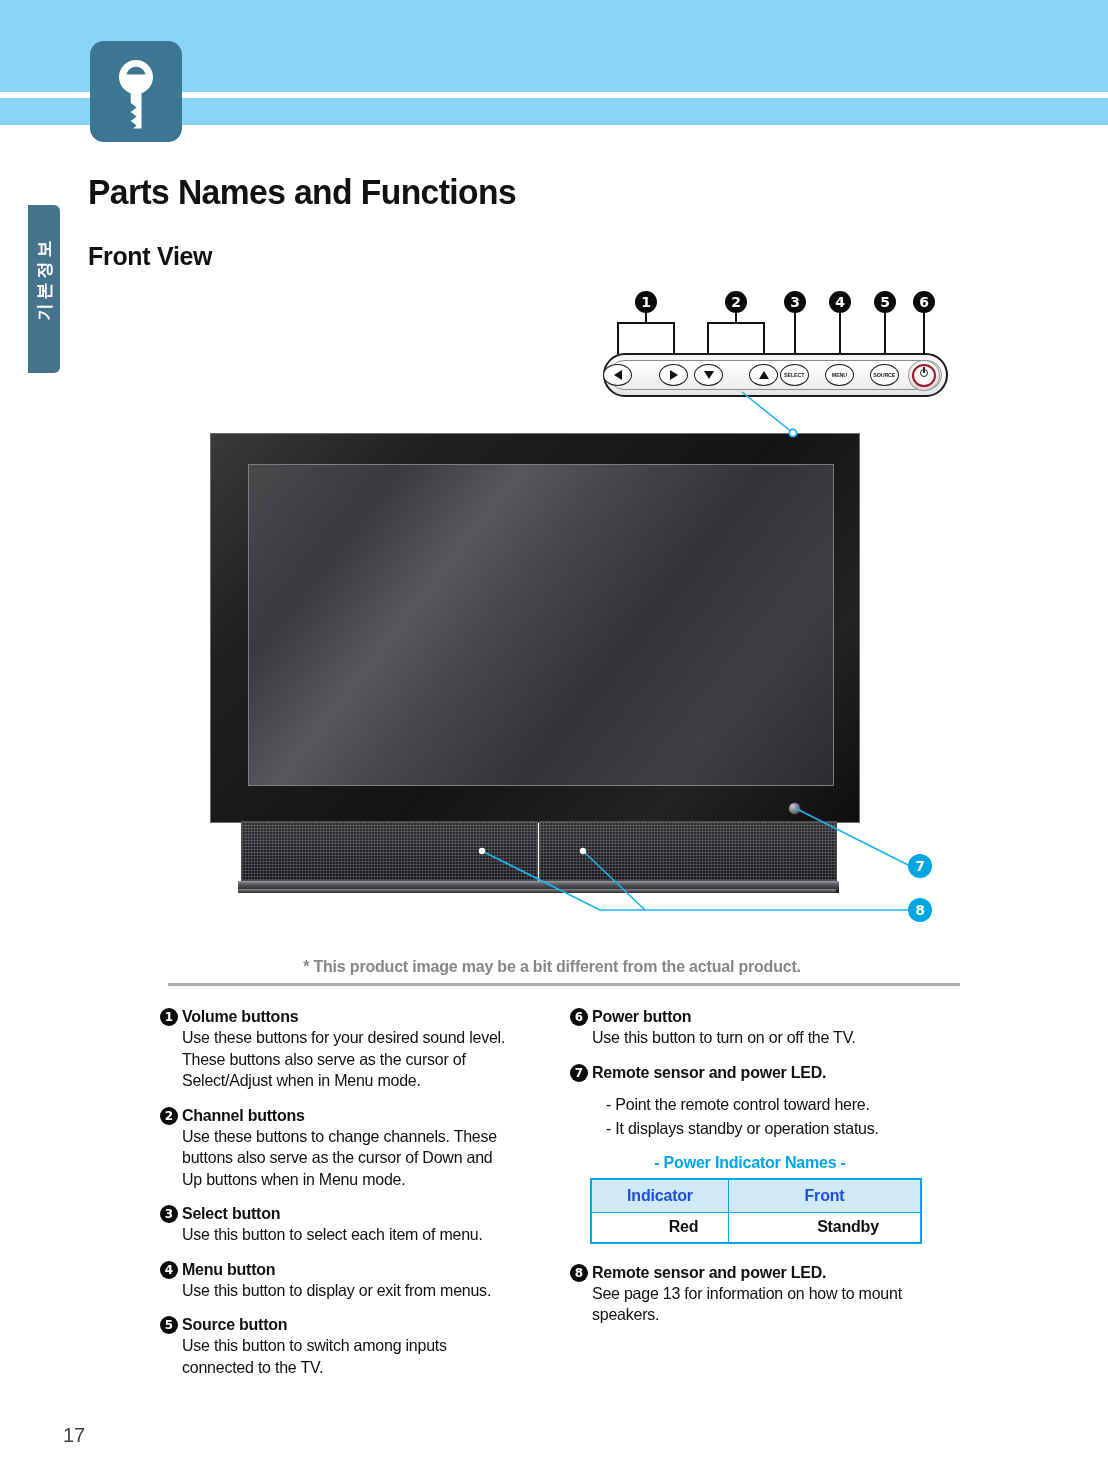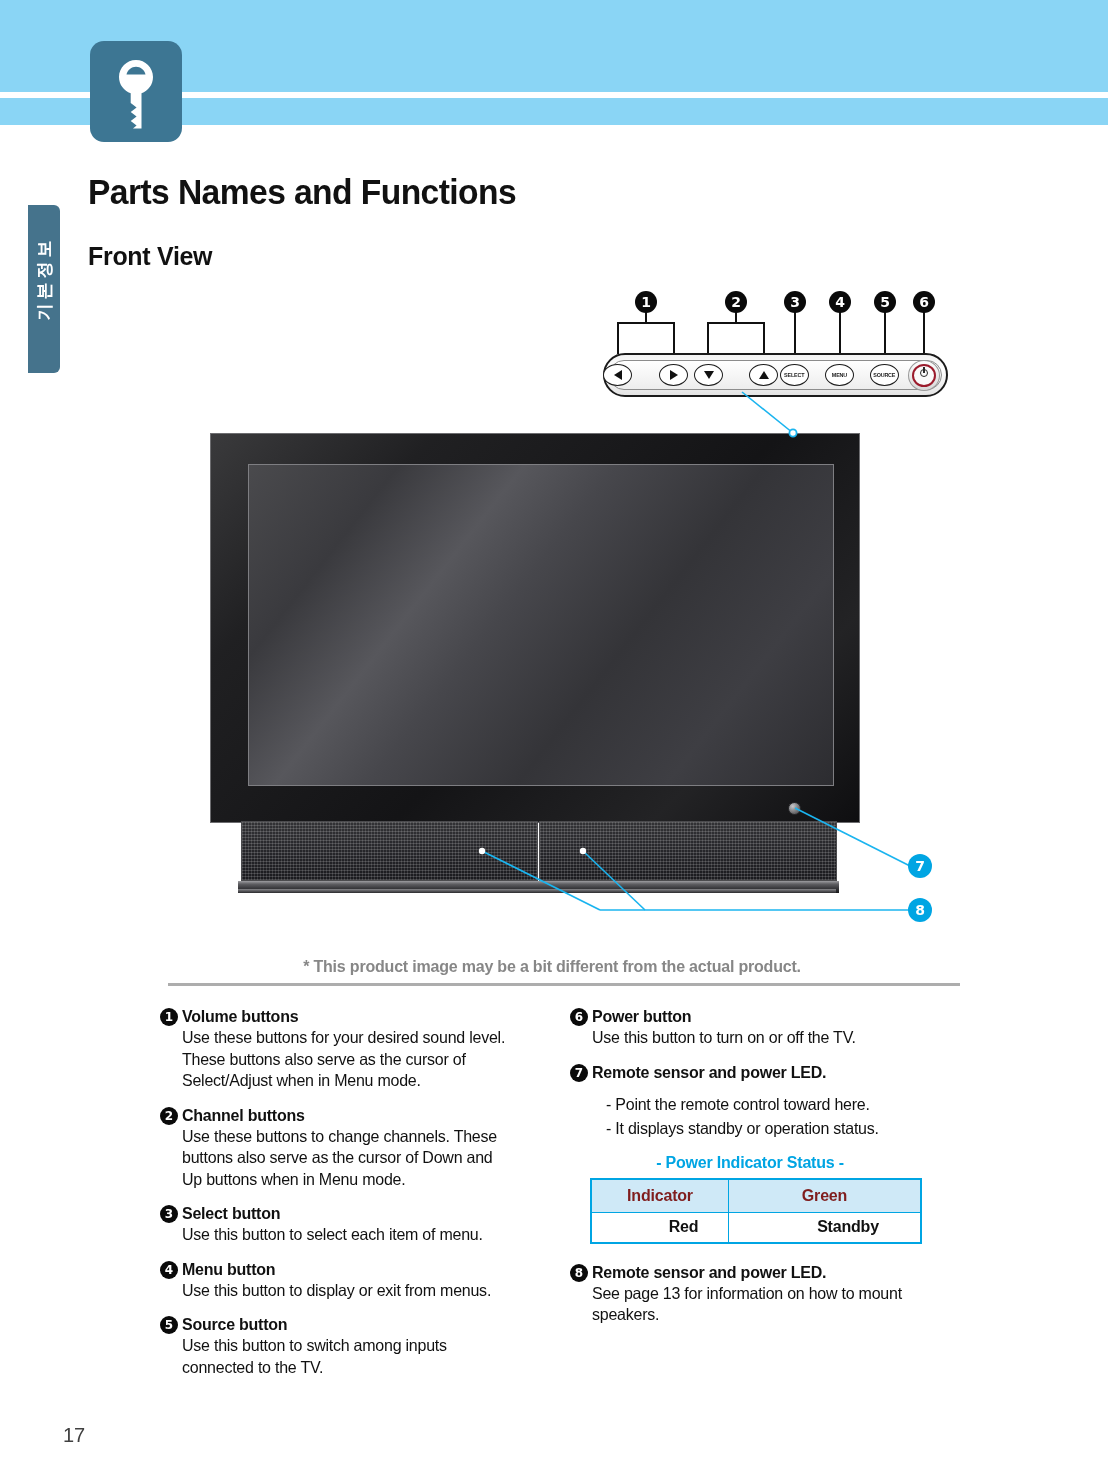--- a/index.html
+++ b/index.html
@@ -208,21 +208,21 @@
     margin-top:14px;text-align:center;width:360px;
     font-size:16px;font-weight:bold;color:#00a5e3;letter-spacing:-0.2px;
   }
   .tbl{
     margin-top:6px;margin-left:20px;width:332px;
     border-collapse:collapse;
     border:2px solid #00a5e3;
   }
   .tbl th{
     background:#cfe9f7;border:1px solid #00a5e3;
-    font-size:16px;font-weight:bold;color:#7f1d1d;height:30px;
+    font-size:16px;font-weight:bold;color:#1d4ed8;height:30px;
     letter-spacing:-0.2px;
   }
   .tbl td{
     border-left:1px solid #00a5e3;border-right:1px solid #00a5e3;
     font-size:16px;font-weight:bold;color:#111;height:27px;text-align:center;
     letter-spacing:-0.2px;
     padding-left:48px;
   }
   .tbl tr.last td{padding-bottom:2px;}
 
@@ -393,26 +393,26 @@
   </div>
 
   <div class="item">
     <div class="item-bubble">7</div>
     <div class="item-head">Remote sensor and power LED.</div>
     <div class="item-sub">
       <div>- Point the remote control toward here.</div>
       <div>- It displays standby or operation status.</div>
     </div>
 
-    <div class="tbl-title">- Power Indicator Status -</div>
+    <div class="tbl-title">- Power Indicator Names -</div>
     <table class="tbl">
       <thead>
         <tr>
           <th>Indicator</th>
-          <th>Green</th>
+          <th>Front</th>
         </tr>
       </thead>
       <tbody>
         <tr>
           <td>Red</td>
           <td>Standby</td>
         </tr>
       </tbody>
     </table>
   </div>

